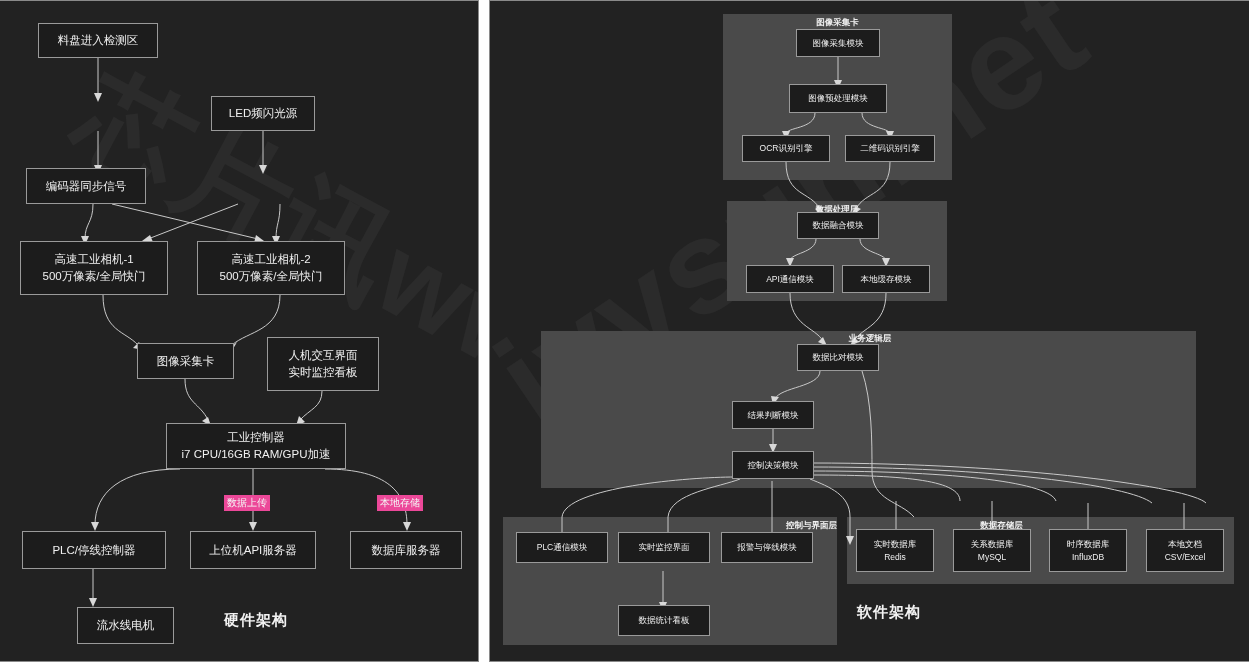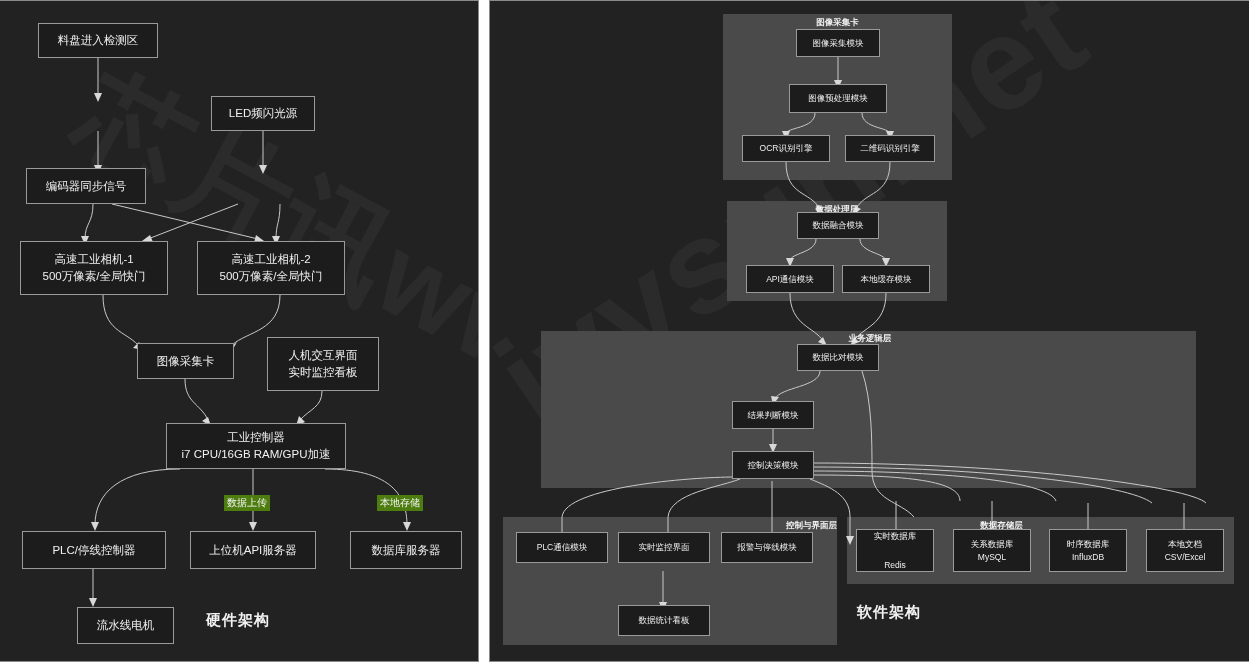--- a/index.html
+++ b/index.html
@@ -28,21 +28,21 @@
 
   
   .node{position:absolute;background:#1c1c1c;border:1px solid #9a9a9a;
       display:flex;flex-direction:column;align-items:center;justify-content:center;
       color:#f0f0f0;box-sizing:border-box;text-align:center;line-height:1.45;}
   .hw .node{font-size:11.5px;}
   .sw .node{font-size:8.5px;}
   .node .l2{display:block;}
 
   
-  .edge-label{position:absolute;background:#4d7c0f;color:#f5f5f5;font-size:10px;
+  .edge-label{position:absolute;background:#ec4899;color:#f5f5f5;font-size:10px;
       padding:1px 3px;white-space:nowrap;}
 
   svg.edges{position:absolute;left:0;top:0;width:100%;height:100%;pointer-events:none;overflow:visible;}
   svg.edges path{fill:none;stroke:#c9c9c9;stroke-width:1;}
   svg.edges polygon{fill:#d8d8d8;}
 </style>
 </head>
 <body>
 
 <div class="stage">
@@ -150,21 +150,21 @@
     </div>
 
     <div class="node" style="left:350px;top:530px;width:112px;height:38px;">
       <span>数据库服务器</span>
     </div>
 
     <div class="node" style="left:45px;top:606px;width:97px;height:37px;margin-left:32px;">
       <span>流水线电机</span>
     </div>
 
-    <div class="panel-title" style="left:206px;top:610px;">硬件架构</div>
+    <div class="panel-title" style="left:224px;top:610px;">硬件架构</div>
   </div>
 
   <div class="panel sw" id="panel-software">
 
     <div class="wm" style="left:-20px;top:330px;font-size:132px;transform:rotate(-34deg);transform-origin:left top;">ivvsun.net</div>
 
     <div class="layer" style="left:233px;top:13px;width:229px;height:166px;"></div>
     <div class="layer" style="left:237px;top:200px;width:220px;height:100px;"></div>
     <div class="layer" style="left:51px;top:330px;width:655px;height:157px;"></div>
     <div class="layer" style="left:13px;top:516px;width:334px;height:128px;"></div>
@@ -286,21 +286,21 @@
     <div class="node" style="left:128px;top:531px;width:92px;height:31px;">
       <span>实时监控界面</span>
     </div>
     <div class="node" style="left:231px;top:531px;width:92px;height:31px;">
       <span>报警与停线模块</span>
     </div>
     <div class="node" style="left:128px;top:604px;width:92px;height:31px;">
       <span>数据统计看板</span>
     </div>
 
-    <div class="node" style="left:366px;top:528px;width:78px;height:43px;justify-content:space-between;">
+    <div class="node" style="left:366px;top:528px;width:78px;height:43px;">
       <span>实时数据库</span>
       <span class="l2">Redis</span>
     </div>
     <div class="node" style="left:463px;top:528px;width:78px;height:43px;">
       <span>关系数据库</span>
       <span class="l2">MySQL</span>
     </div>
     <div class="node" style="left:559px;top:528px;width:78px;height:43px;">
       <span>时序数据库</span>
       <span class="l2">InfluxDB</span>

